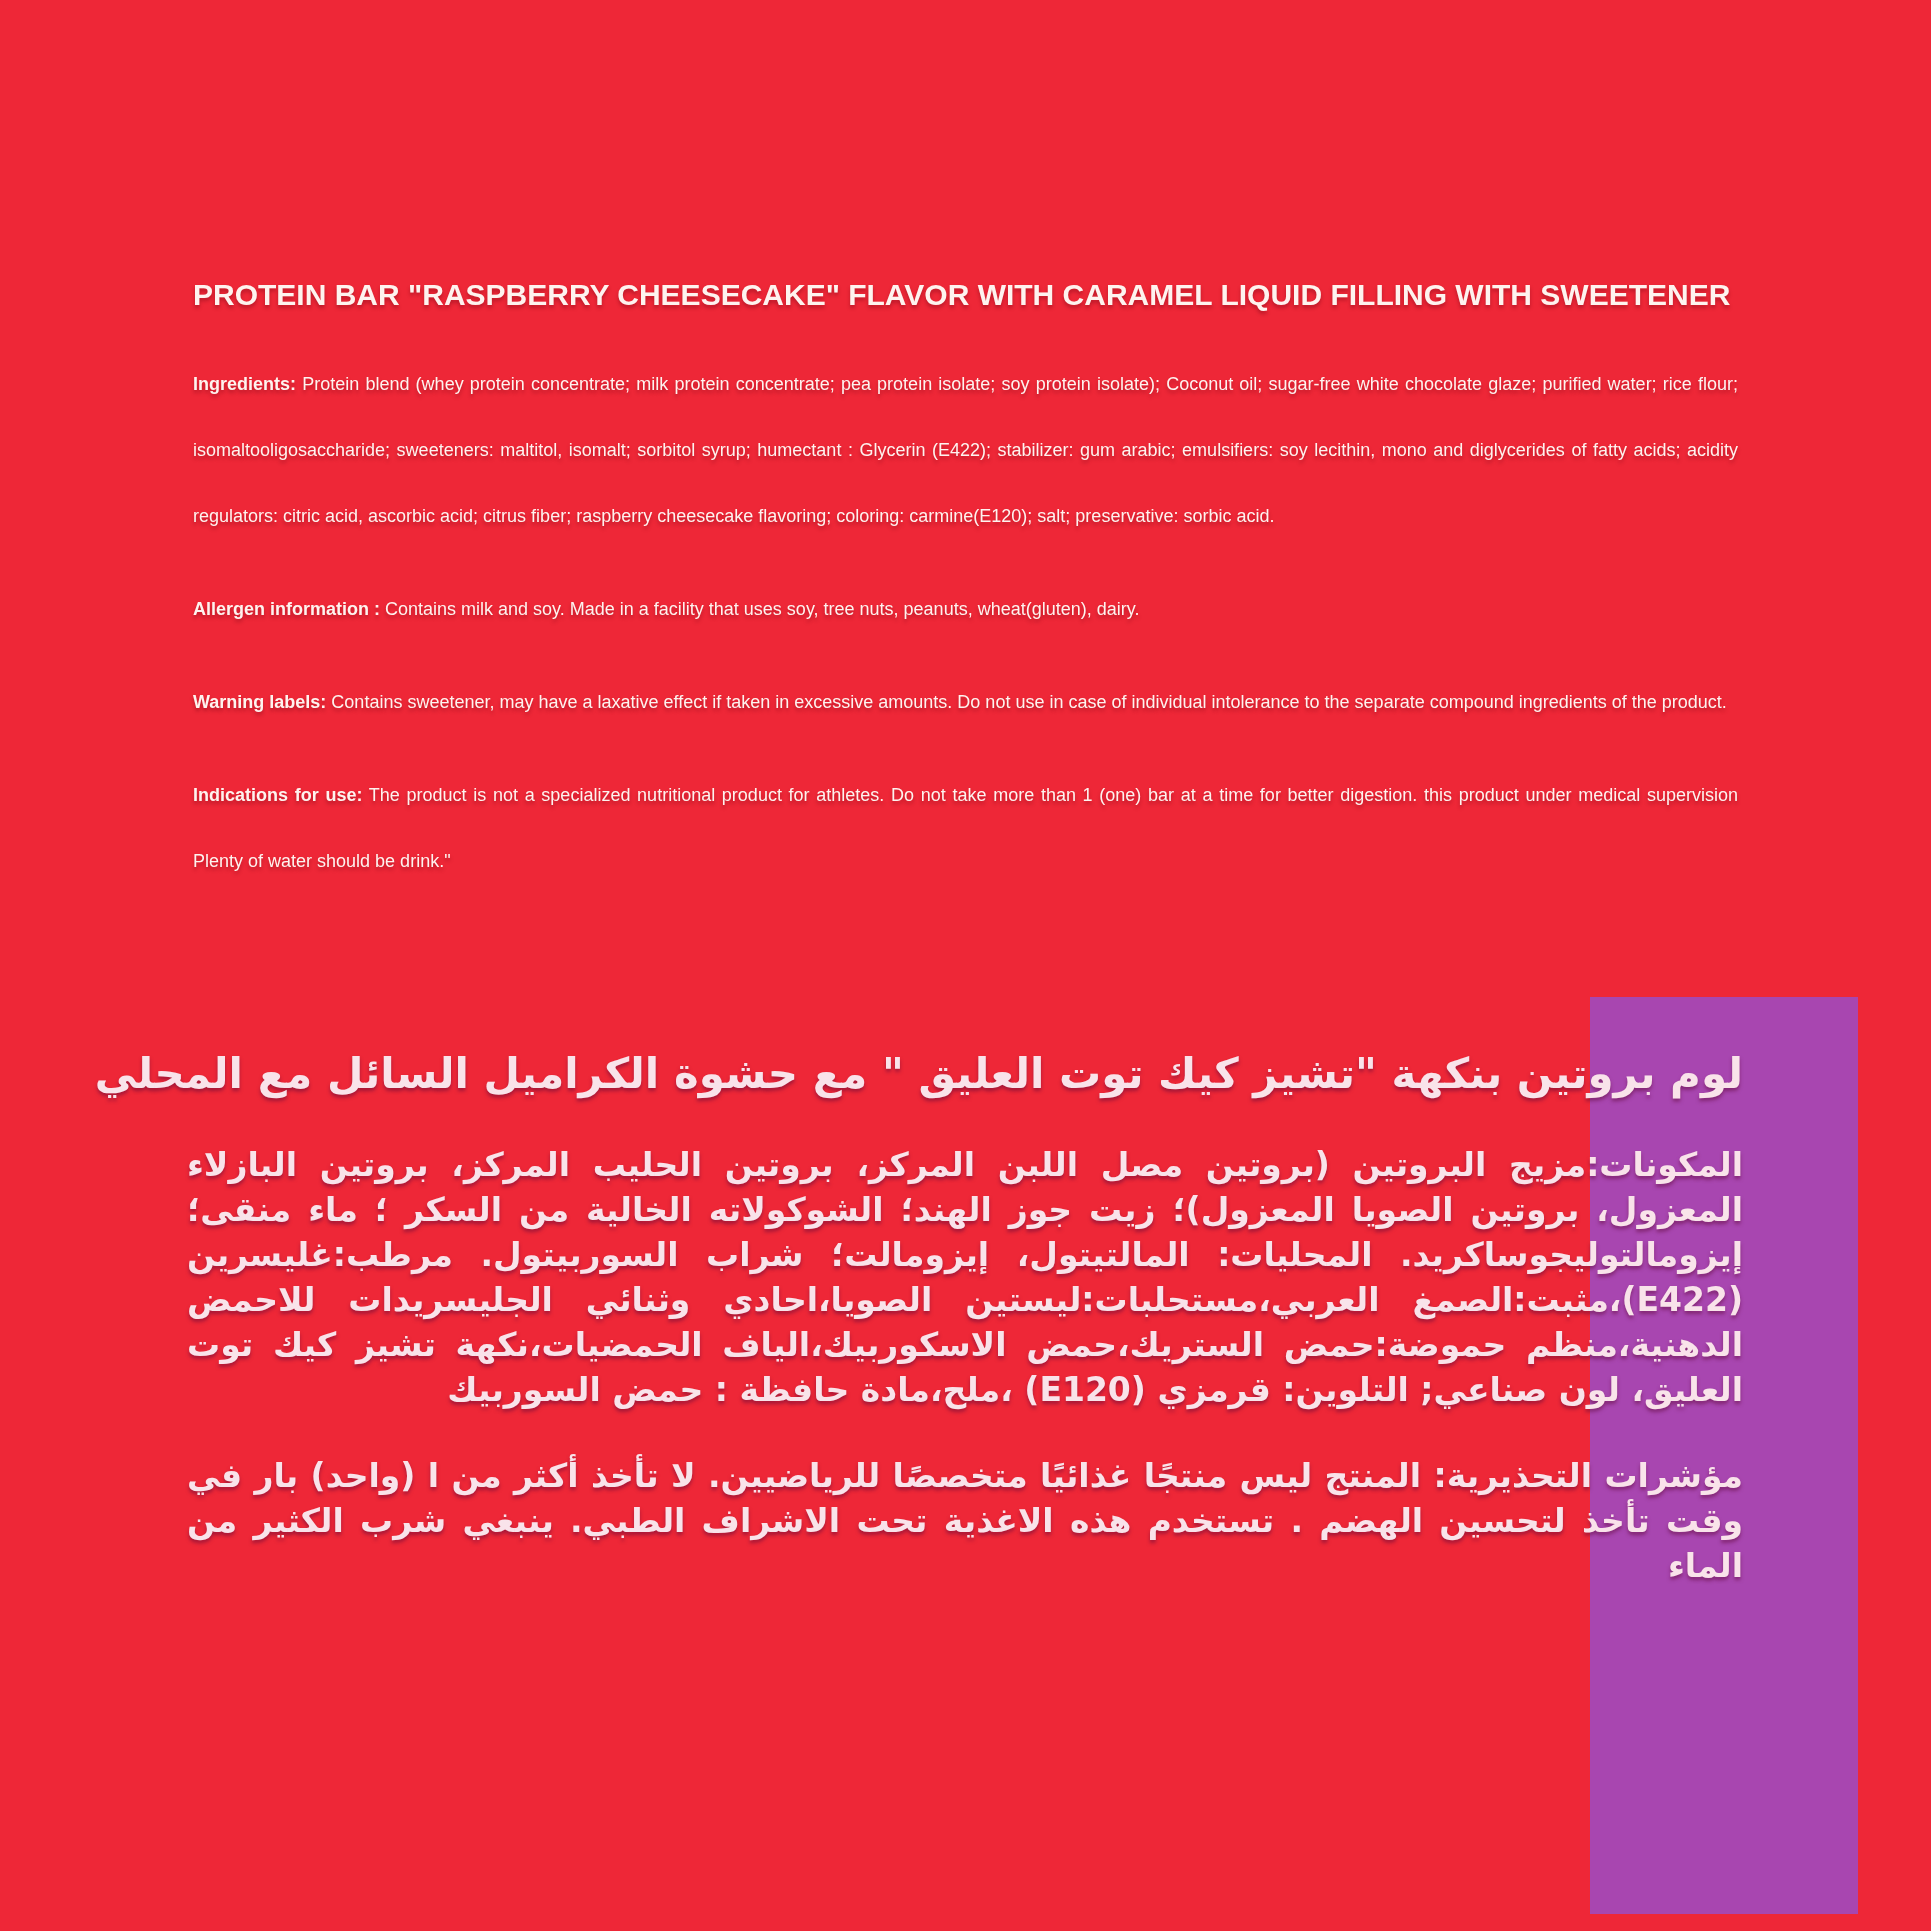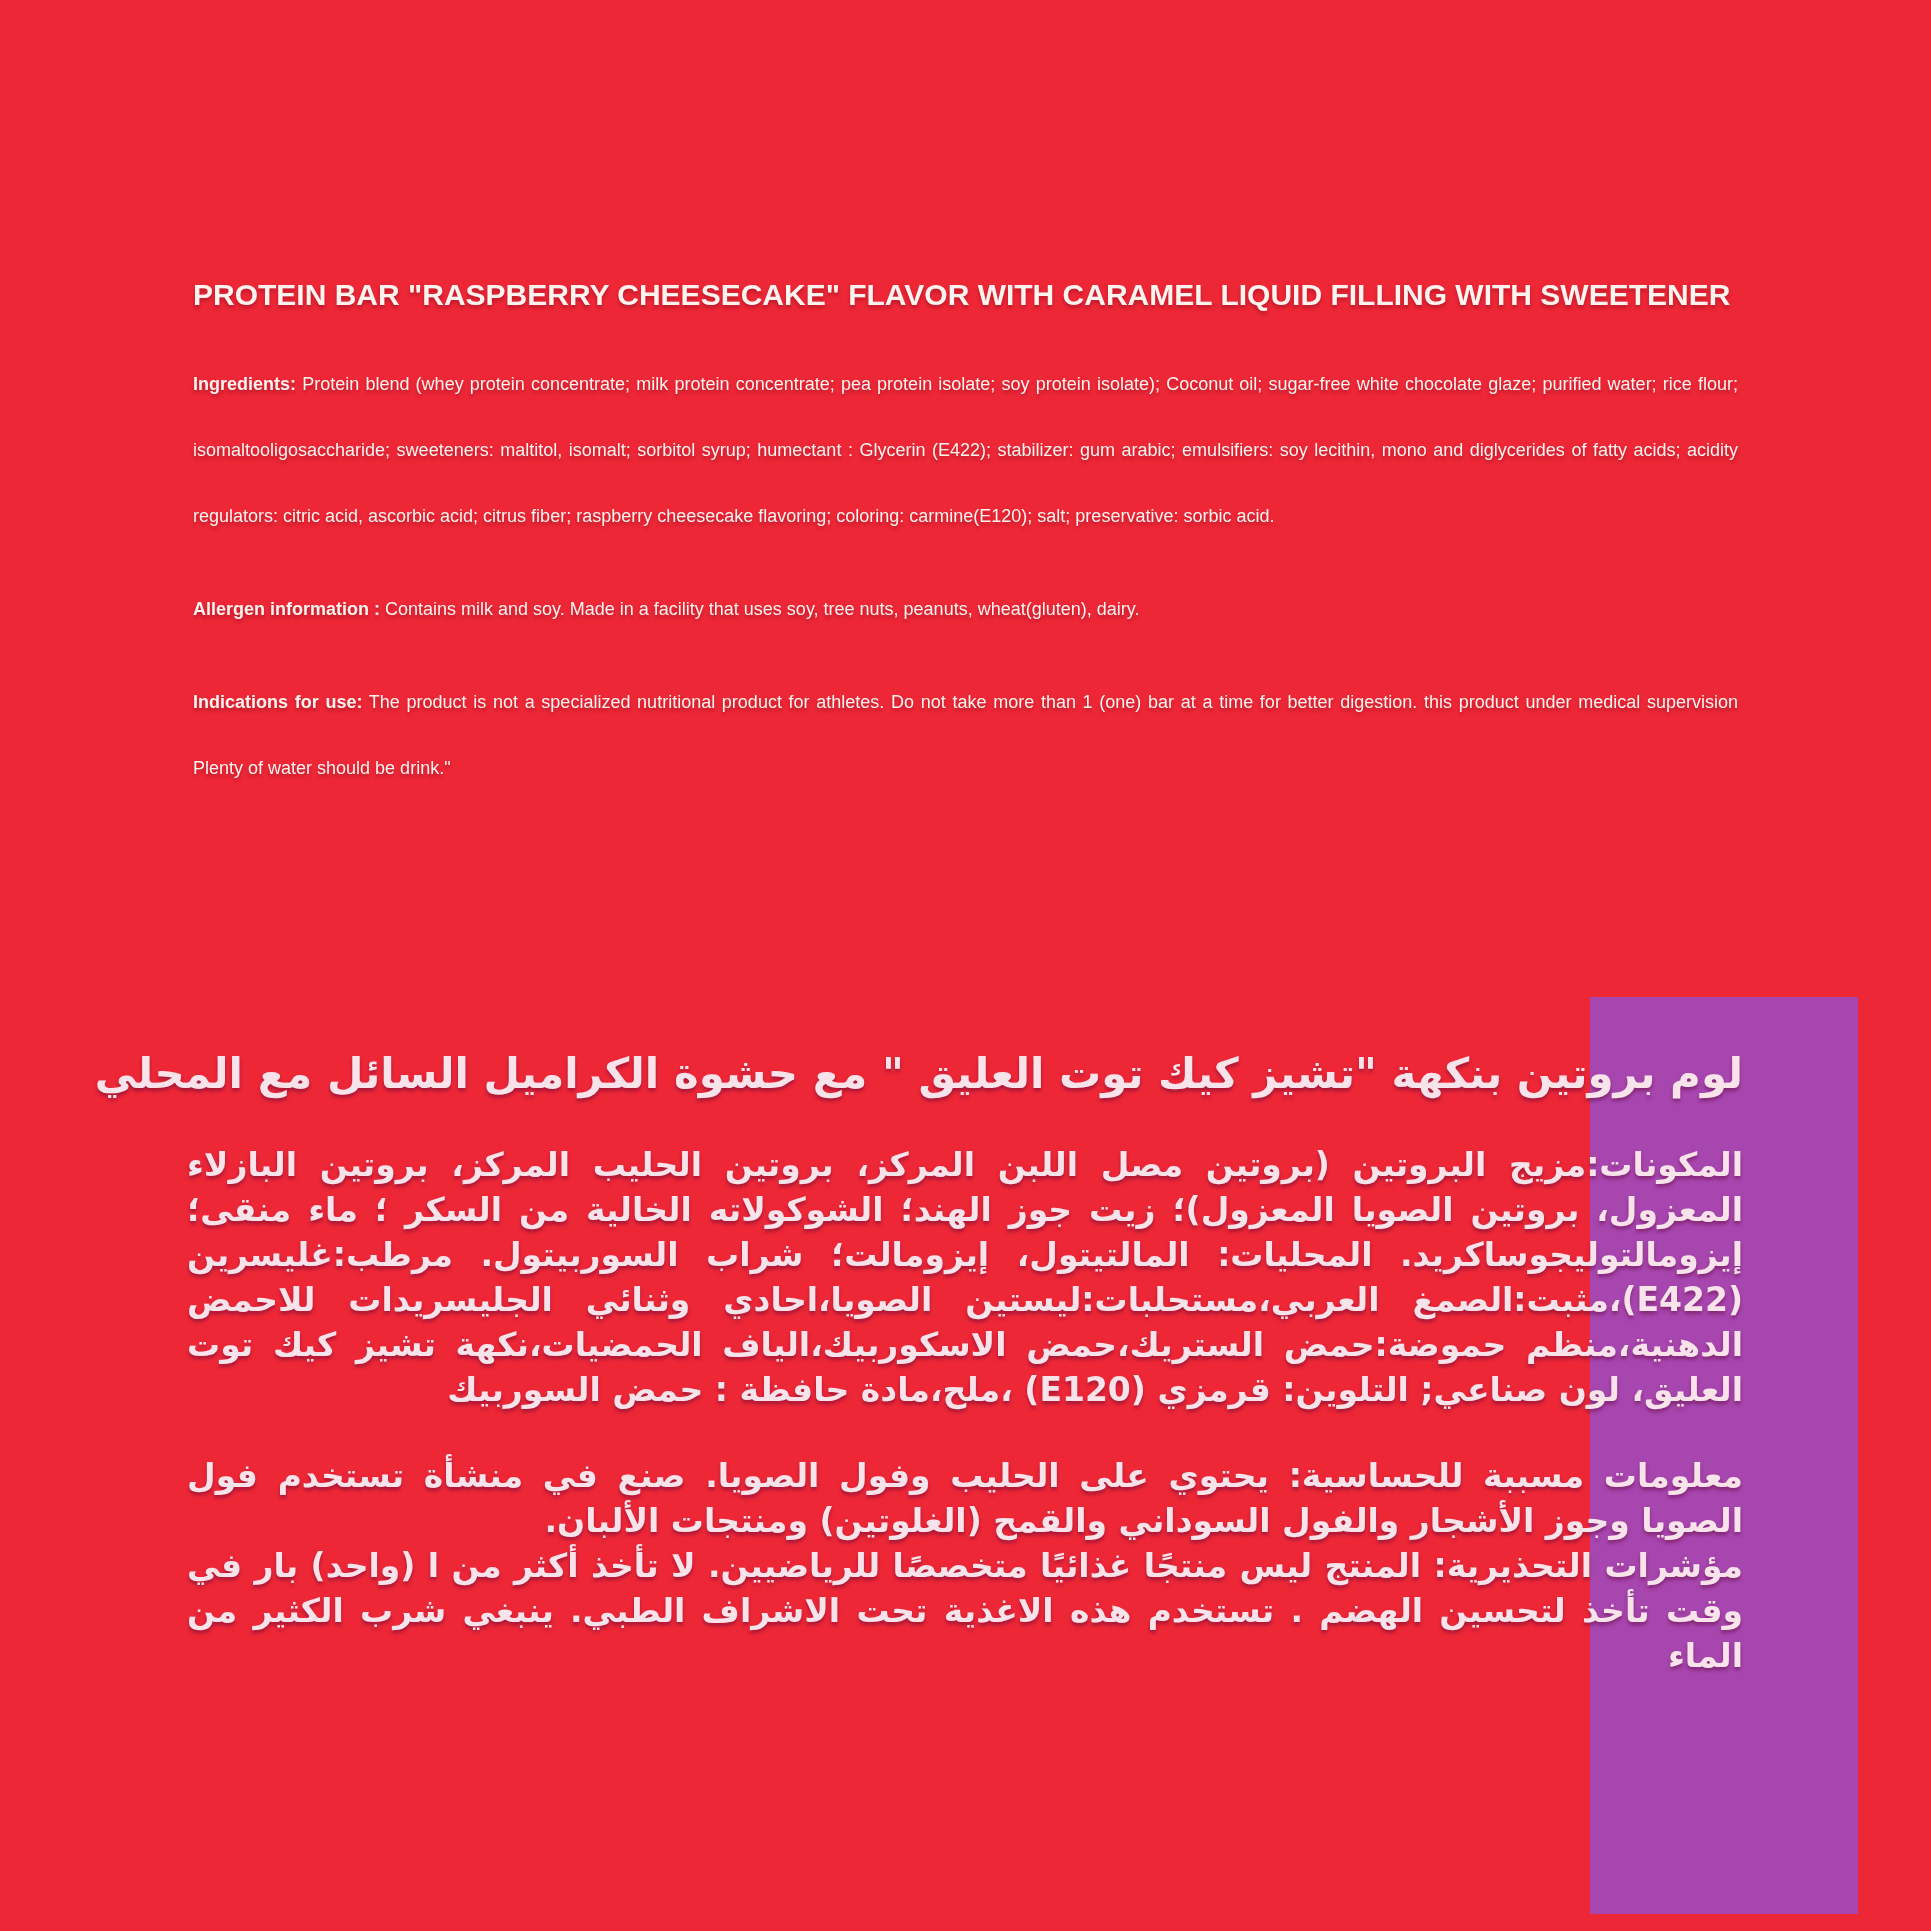--- a/index.html
+++ b/index.html
@@ -81,36 +81,36 @@
     <div class="en-title">PROTEIN BAR "RASPBERRY CHEESECAKE" FLAVOR WITH CARAMEL  LIQUID FILLING WITH SWEETENER</div>
 
     <p>
       <span class="b">Ingredients:</span><span> Protein blend (whey protein concentrate; milk protein concentrate; pea protein isolate; soy protein isolate); Coconut oil; sugar-free white chocolate glaze; purified water; rice flour; isomaltooligosaccharide; sweeteners: maltitol, isomalt; sorbitol syrup; humectant : Glycerin (E422); stabilizer: gum arabic; emulsifiers: soy lecithin, mono and diglycerides of fatty acids; acidity regulators: citric acid, ascorbic acid; citrus fiber; raspberry cheesecake flavoring; coloring: carmine(E120); salt; preservative: sorbic acid.</span>
     </p>
 
     <p>
       <span class="b">Allergen information :</span><span> Contains milk and soy. Made in a facility that uses soy, tree nuts, peanuts, wheat(gluten), dairy.</span>
     </p>
 
+    <p>
+      <span class="b">Warning labels:</span><span> Contains sweetener, may have a laxative effect if taken in excessive amounts. Do not use in case of individual intolerance to the separate compound ingredients of the product.</span>
+    </p>
 
     <p>
       <span class="b">Indications for use:</span><span> The product is not a specialized nutritional product for athletes. Do not take more than 1 (one) bar at a time for better digestion. this product under medical supervision Plenty of water should be drink."</span>
     </p>
   </div>
 
   <div class="ar">
     <div class="ar-title">لوم بروتين بنكهة "تشيز كيك توت العليق " مع حشوة الكراميل السائل مع المحلي</div>
 
     <p class="gap-after">
       <span>المكونات:</span><span>مزيج البروتين (بروتين مصل اللبن المركز، بروتين الحليب المركز، بروتين البازلاء المعزول، بروتين الصويا المعزول)؛ زيت جوز الهند؛ الشوكولاته الخالية من السكر ؛ ماء منقى؛ إيزومالتوليجوساكريد. المحليات: المالتيتول، إيزومالت؛ شراب السوربيتول. مرطب:غليسرين (E422)،مثبت:الصمغ العربي،مستحلبات:ليستين الصويا،احادي وثنائي الجليسريدات للاحمض الدهنية،منظم حموضة:حمض الستريك،حمض الاسكوربيك،الياف الحمضيات،نكهة تشيز كيك توت العليق، لون صناعي; التلوين: قرمزي (E120) ،ملح،مادة حافظة : حمض السوربيك</span>
     </p>
 
-    <p class="gap-after-sm">
-      <span>معلومات مسببة للحساسية:</span><span> يحتوي على الحليب وفول الصويا. صنع في منشأة تستخدم فول الصويا وجوز الأشجار والفول السوداني والقمح (الغلوتين) ومنتجات الألبان.</span>
-    </p>
 
 
     <p>
       <span>مؤشرات التحذيرية:</span><span> المنتج ليس منتجًا غذائيًا متخصصًا للرياضيين.  لا تأخذ أكثر من ا (واحد) بار في وقت تأخذ لتحسين الهضم . تستخدم هذه الاغذية تحت الاشراف الطبي. ينبغي شرب الكثير من الماء</span>
     </p>
   </div>
 
 </div>
 
 

